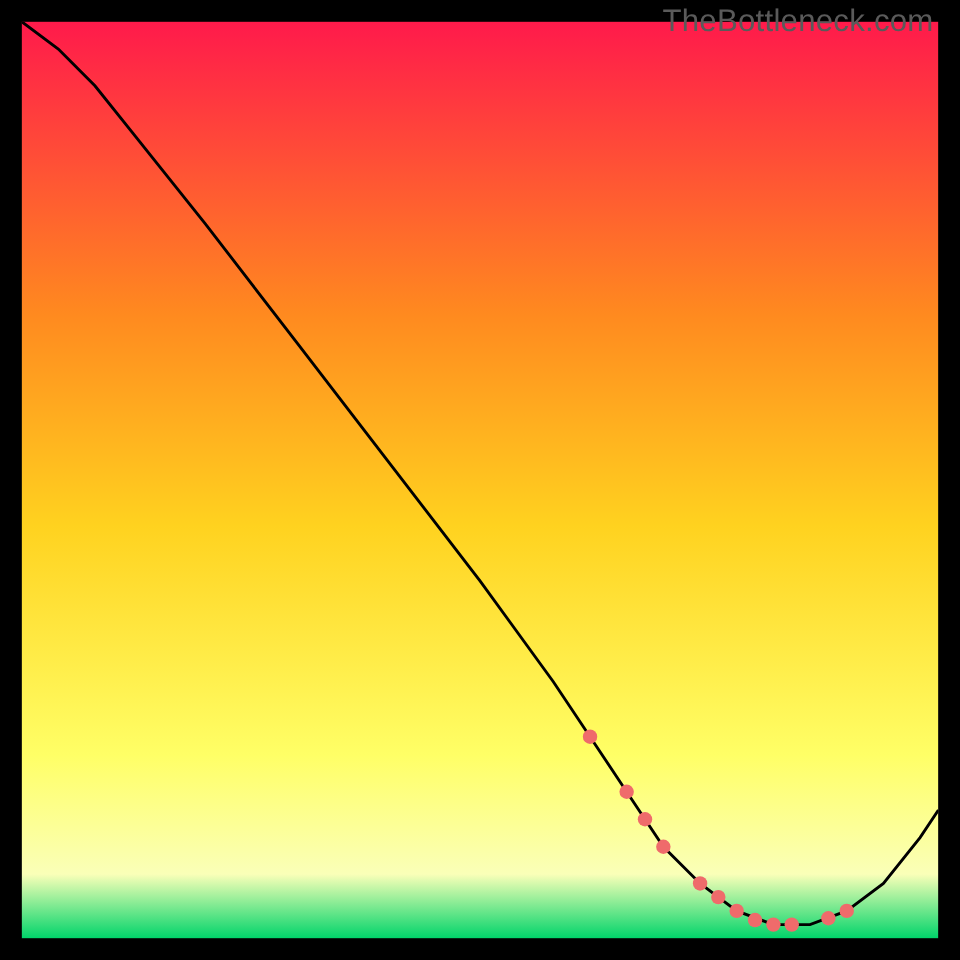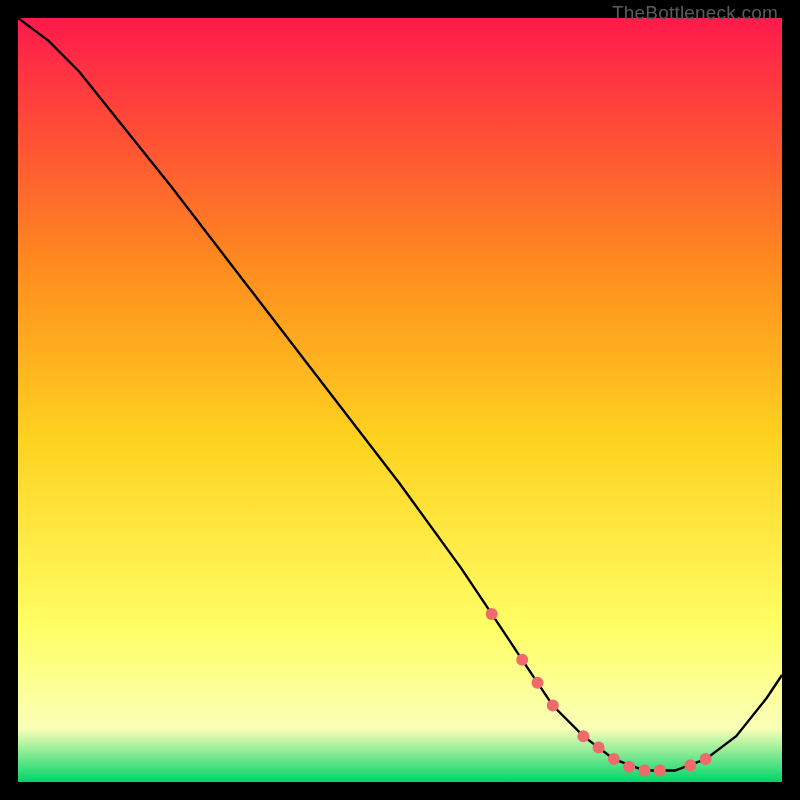--- a/index.html
+++ b/index.html
@@ -24,21 +24,21 @@
     left: 0;
     top: 0;
     width: 764px;
     height: 764px;
   }
   .watermark {
     position: absolute;
     top: 2px;
     right: 22px;
     color: #5a5a5a;
-    font-size: 19px;
+    font-size: 26px;
     font-weight: 500;
     letter-spacing: 0.2px;
     user-select: none;
   }
 </style>
 </head>
 <body>
 
 <div class="frame">
   <svg class="plot" viewBox="0 0 764 764" preserveAspectRatio="none">

